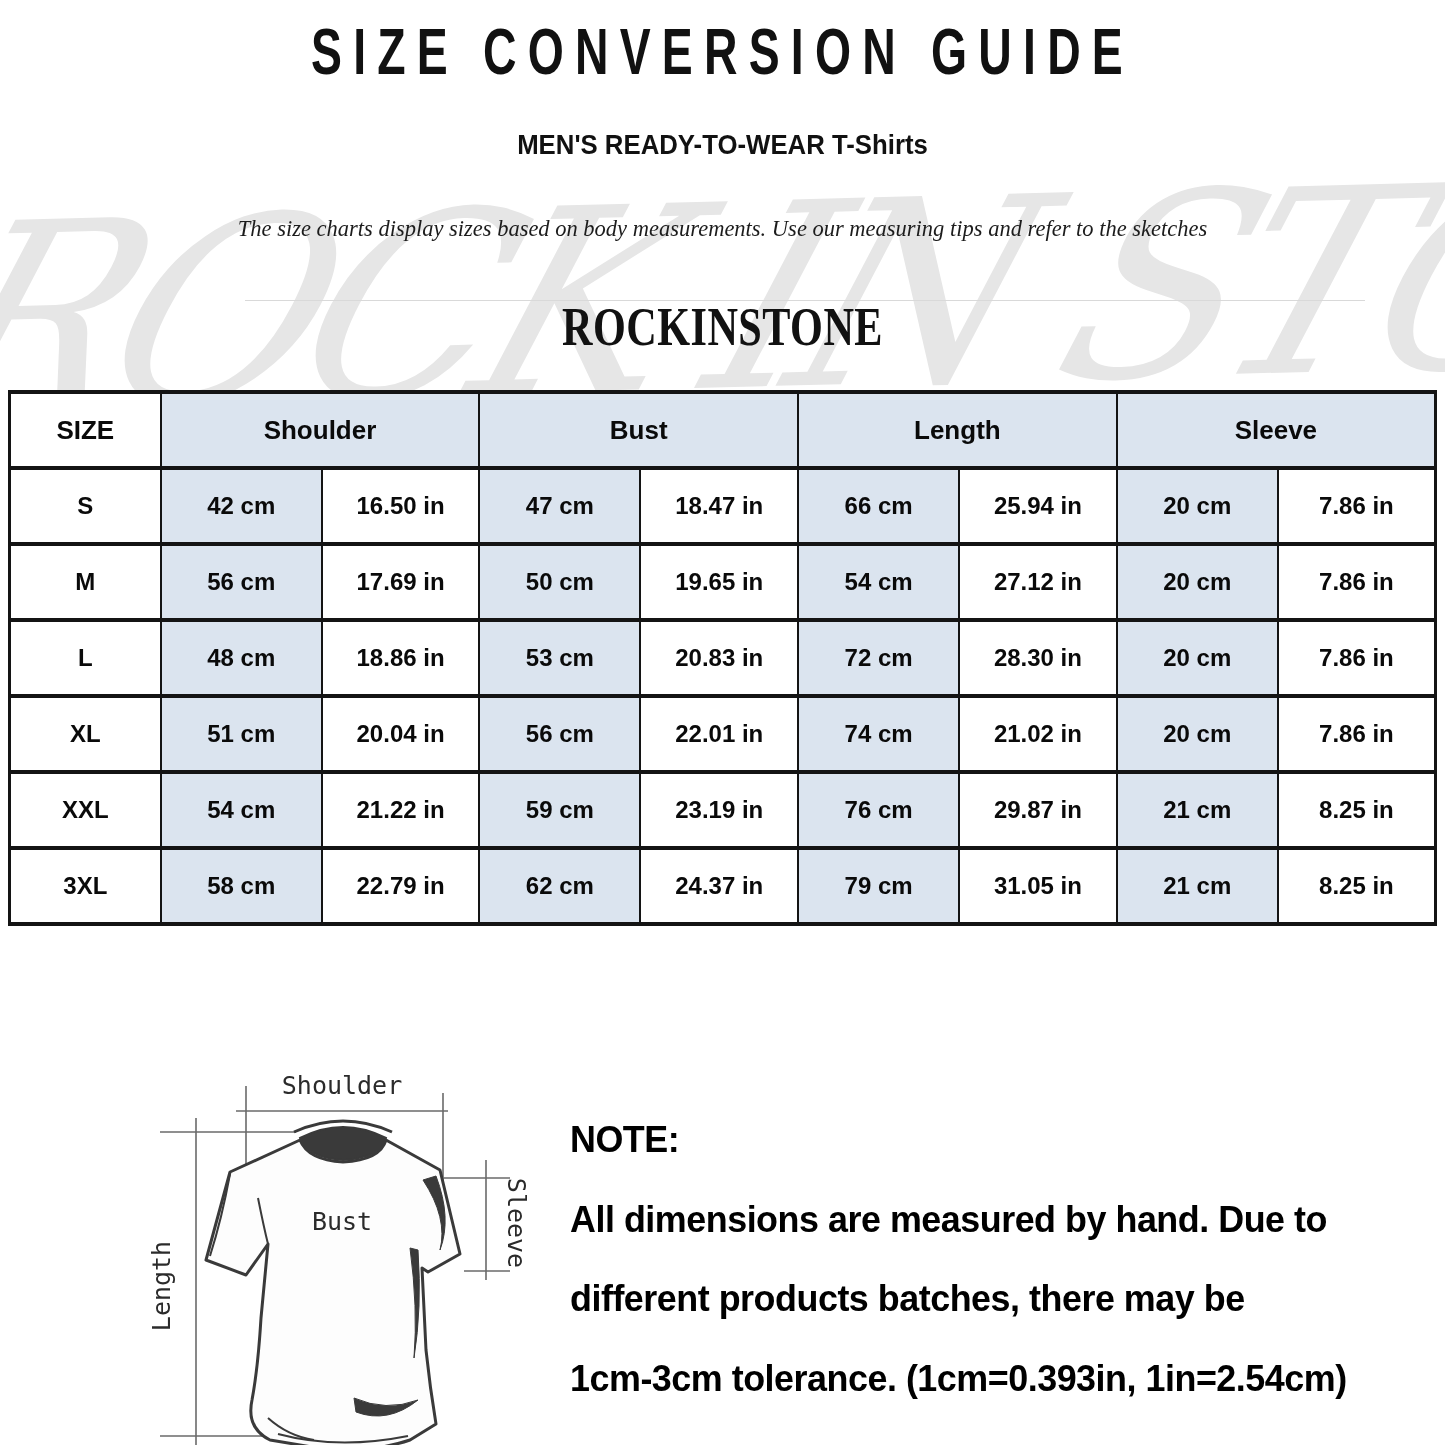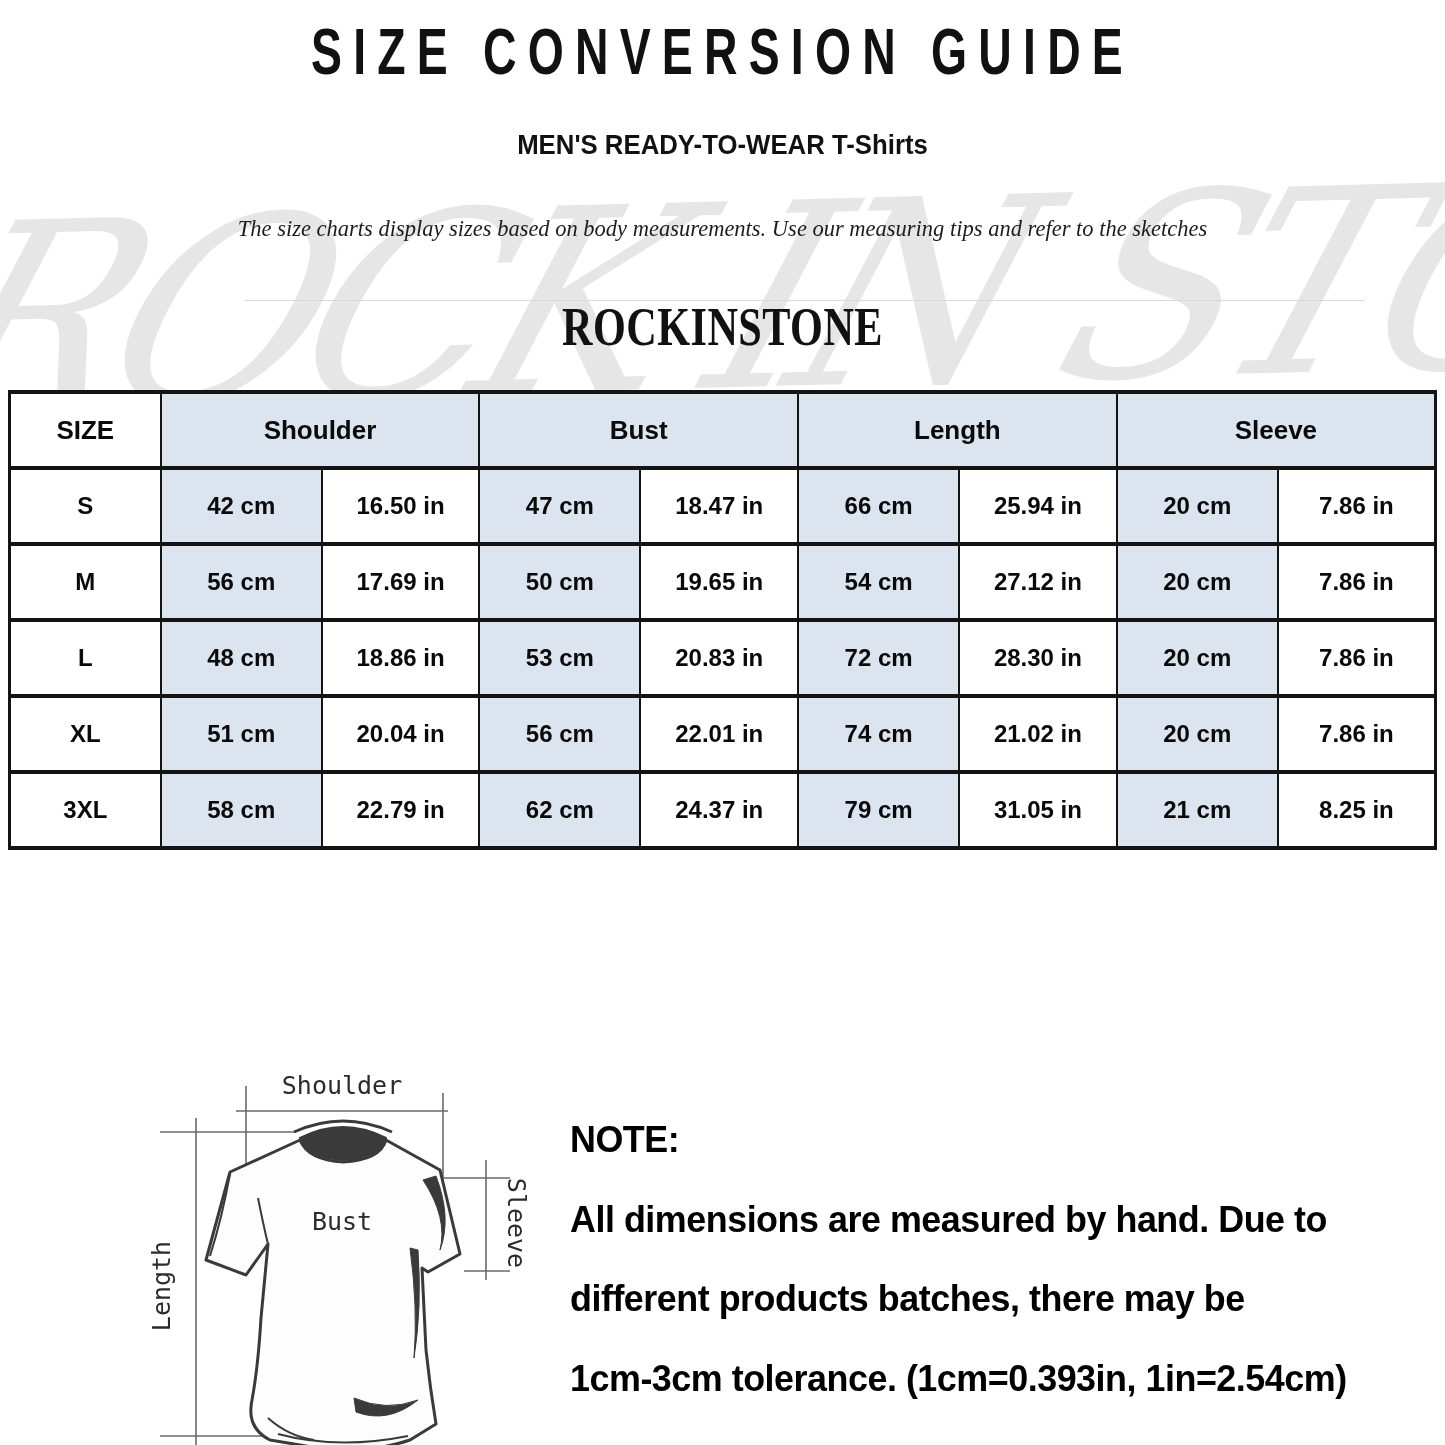--- a/index.html
+++ b/index.html
@@ -204,20 +204,31 @@
       <td class="shade">51 cm</td>
       <td>20.04 in</td>
       <td class="shade">56 cm</td>
       <td>22.01 in</td>
       <td class="shade">74 cm</td>
       <td>21.02 in</td>
       <td class="shade">20 cm</td>
       <td>7.86 in</td>
     </tr>
     <tr class="drow">
+      <td>XXL</td>
+      <td class="shade">54 cm</td>
+      <td>21.22 in</td>
+      <td class="shade">59 cm</td>
+      <td>23.19 in</td>
+      <td class="shade">76 cm</td>
+      <td>29.87 in</td>
+      <td class="shade">21 cm</td>
+      <td>8.25 in</td>
+    </tr>
+    <tr class="drow">
       <td>3XL</td>
       <td class="shade">58 cm</td>
       <td>22.79 in</td>
       <td class="shade">62 cm</td>
       <td>24.37 in</td>
       <td class="shade">79 cm</td>
       <td>31.05 in</td>
       <td class="shade">21 cm</td>
       <td>8.25 in</td>
     </tr>

